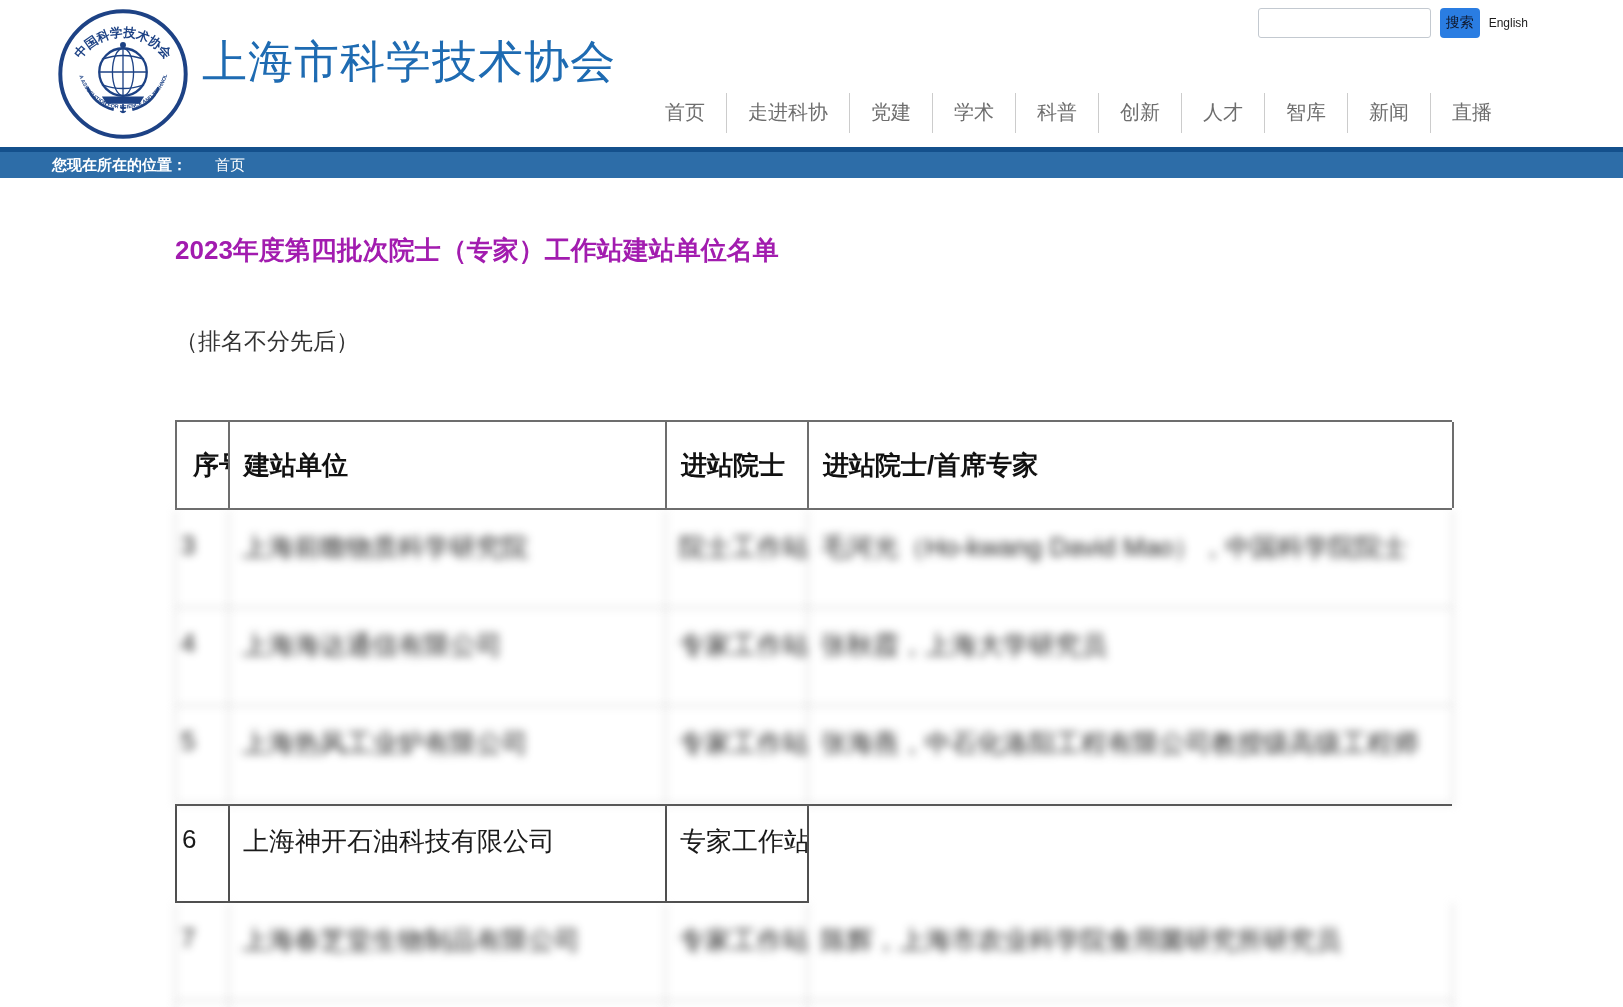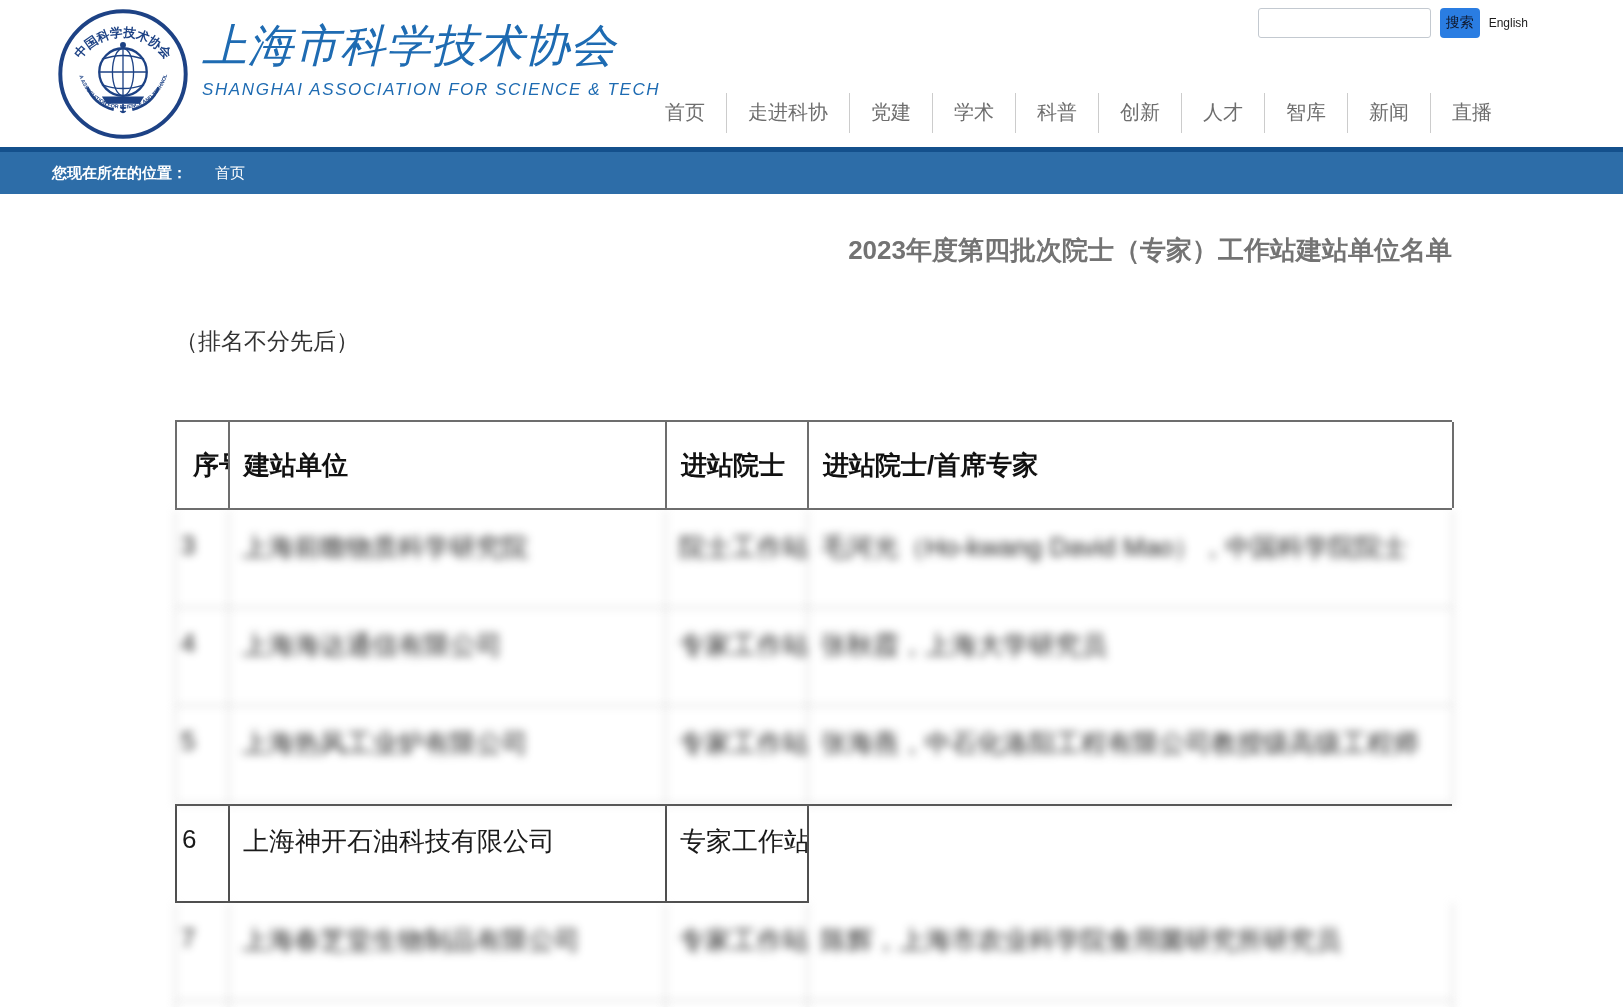--- a/index.html
+++ b/index.html
@@ -5,42 +5,42 @@
   html,body{margin:0;padding:0;}
   body{
     width:1623px;height:1007px;overflow:hidden;position:relative;
     background:#ffffff;
     font-family:"Liberation Sans","DejaVu Sans",sans-serif;
     color:#1a1a1a;
   }
   
   .header{position:relative;width:100%;height:147px;background:#fff;}
   .logo{position:absolute;left:56px;top:8px;width:134px;height:132px;}
-  .brand{position:absolute;left:202px;top:20px;font-style:italic;}
+  .brand{position:absolute;left:202px;top:36px;}
   .brand-zh{font-size:45px;letter-spacing:1px;color:#1e6bb2;font-weight:500;line-height:1.15;}
   .brand-en{font-size:17px;letter-spacing:1.6px;color:#1e6bb2;margin-top:8px;font-weight:500;}
   .search-area{position:absolute;top:8px;right:95px;display:flex;align-items:center;gap:9px;}
   .search-input{width:173px;height:30px;border:1px solid #c3c9d0;border-radius:3px;outline:none;
     font-size:14px;padding:0 8px;box-sizing:border-box;}
   .search-btn{width:40px;height:30px;background:#2a7de2;color:#0f172a;border:none;border-radius:4px;
     font-size:14px;cursor:pointer;font-family:inherit;}
   .english-link{font-size:12px;color:#1c1c1c;font-weight:500;cursor:pointer;}
   .nav{position:absolute;top:90px;right:110px;display:flex;align-items:center;}
   .nav-item{font-size:20px;color:#6e6e6e;padding:9px 21px;cursor:pointer;white-space:nowrap;}
   .nav-sep{width:1px;height:40px;background:#cccccc;}
   
   .crumb{width:100%;height:31px;}
   .crumb-topline{height:5px;background:#14508c;}
-  .crumb-bar{height:42px;background:#2d6da8;display:flex;align-items:center;}
+  .crumb-bar{height:26px;background:#2d6da8;display:flex;align-items:center;}
   .crumb-label{color:#ffffff;font-size:15px;font-weight:bold;margin-left:52px;}
   .crumb-link{color:#ffffff;font-size:15px;margin-left:28px;cursor:pointer;}
   
   .content{position:absolute;left:175px;top:178px;width:1277px;}
-  .page-title{position:absolute;top:55px;left:0;width:100%;text-align:right;
-    font-size:26px;font-weight:bold;color:#737373;}
+  .page-title{position:absolute;top:55px;left:0;width:100%;text-align:left;
+    font-size:26px;font-weight:bold;color:#a21caf;}
   .page-subtitle{position:absolute;top:148px;left:0;width:100%;text-align:left;
     font-size:23px;color:#333;}
   
   .table{position:absolute;top:242px;left:0;width:1277px;}
   .t-row{display:grid;grid-template-columns:53px 437px 142px 645px;box-sizing:border-box;}
   .t-row .cell{box-sizing:border-box;overflow:hidden;white-space:nowrap;}
   .t-header{height:90px;border-top:2px solid #6d6d6d;border-left:2px solid #6d6d6d;border-bottom:2px solid #6d6d6d;}
   .t-header .cell{border-right:2px solid #6d6d6d;display:flex;align-items:center;
     font-size:26px;font-weight:bold;color:#111;padding-left:14px;}
   .t-header .cell.c1{padding-left:16px;}
@@ -82,21 +82,20 @@
     <g>
       <path d="M68,134 h64 l-7,11 h-50 z" fill="#1d4285"></path>
       <path d="M100,145 v14 M96,150 q4,4 8,0 M96,156 q4,4 8,0" stroke="#1d4285" stroke-width="2.5" fill="none"></path>
       <path d="M46,120 q10,26 40,34" stroke="#1d4285" stroke-width="4" fill="none"></path>
       <path d="M154,120 q-10,26 -40,34" stroke="#1d4285" stroke-width="4" fill="none"></path>
     </g>
   </svg>
 
   <div class="brand">
     <div class="brand-zh">上海市科学技术协会</div>
-    <div class="brand-en">SHANGHAI  ASSOCIATION  FOR  SCIENCE  &amp;  TECH</div>
   </div>
 
   <div class="search-area">
     <input class="search-input" type="text" placeholder="" style="">
     <button class="search-btn">搜索</button>
     <span class="english-link">English</span>
   </div>
 
   <div class="nav">
     <div class="nav-item">首页</div>

